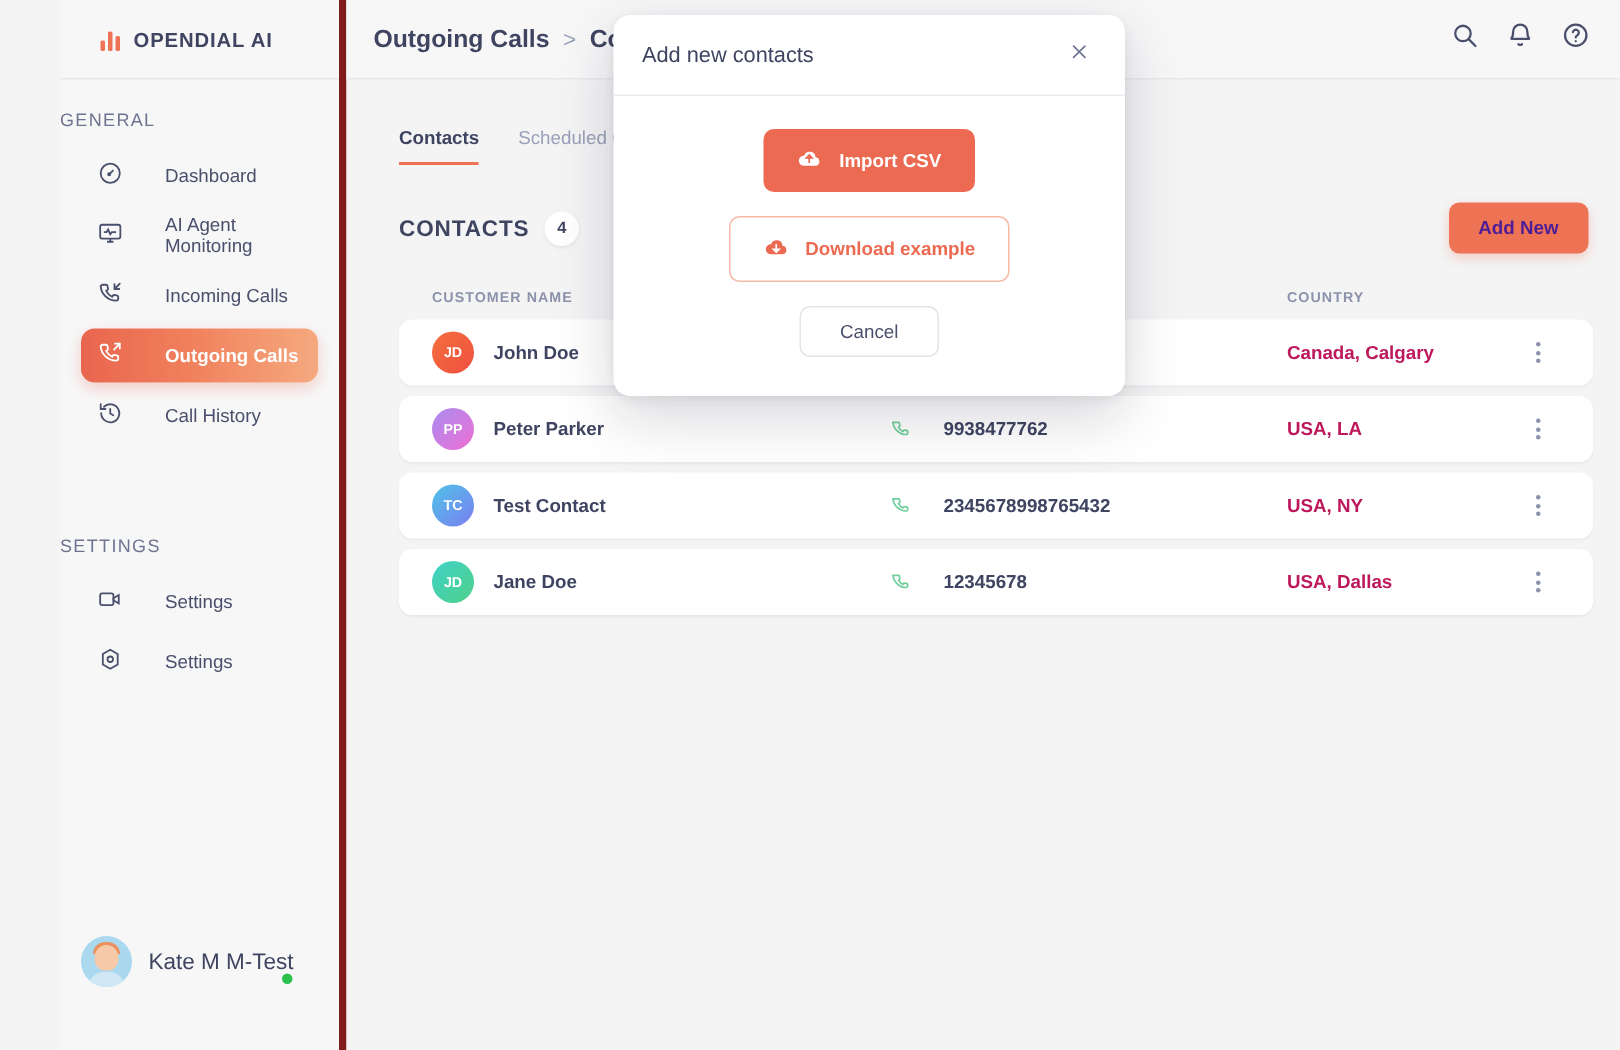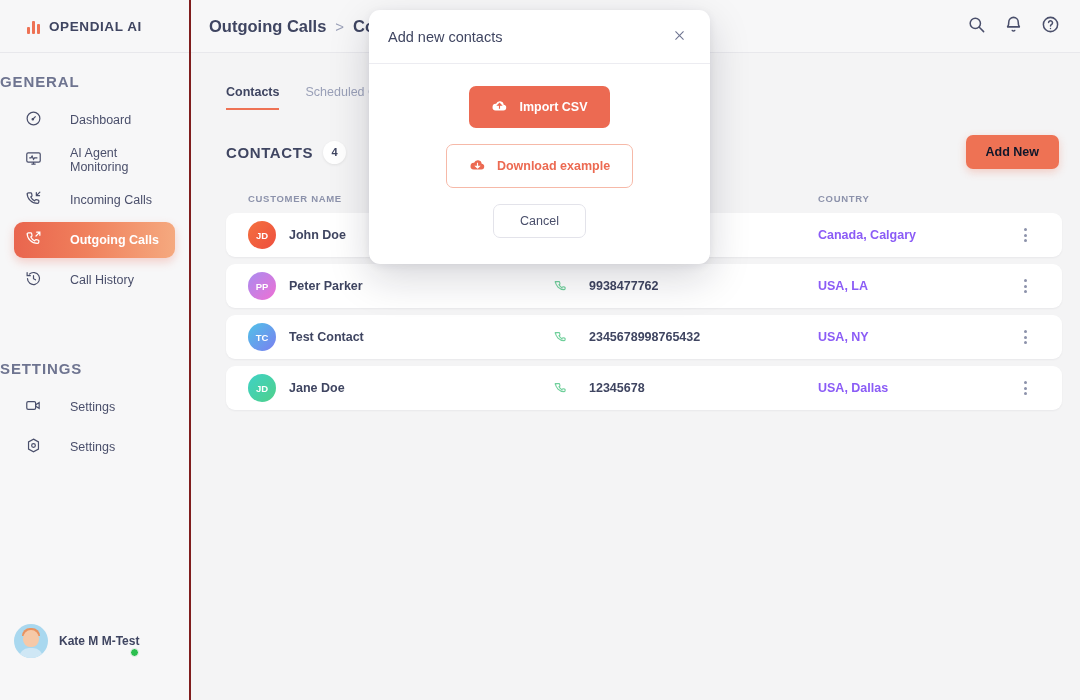--- a/index.html
+++ b/index.html
@@ -9,41 +9,42 @@
     background: #f4f4f5;
     overflow: hidden;
     color: #4a4f6b;
   }
   .app { display: flex; width: 1080px; height: 700px; position: relative; }
 
   
   .sidebar {
     width: 191px; height: 700px;
     background: #f7f7f8;
-    border-right: 2px solid #7f1d1d;
+    border-right: 5px solid #7f1d1d;
     display: flex; flex-direction: column;
     position: relative;
     flex: 0 0 191px;
+    margin-left: 40px;
   }
   .logo-row {
     height: 53px;
     display: flex; align-items: center; gap: 9px;
     padding-left: 27px;
     border-bottom: 1px solid #e8e8ec;
   }
   .logo-bars { display: flex; align-items: flex-end; gap: 2px; height: 15px; }
   .logo-bars i { display: block; width: 3px; background: #ee7254; border-radius: 1px; }
   .logo-bars i:nth-child(1) { height: 7px; }
   .logo-bars i:nth-child(2) { height: 13px; }
   .logo-bars i:nth-child(3) { height: 10px; }
   .logo-text {
     font-size: 13.5px; font-weight: bold; letter-spacing: .6px; color: #3f4561;
   }
   .sect-label {
-    font-size: 15px; font-weight: bold; letter-spacing: .9px;
+    font-size: 12px; font-weight: normal; letter-spacing: .9px;
     color: #6e7490; padding-left: 0;
   }
   .nav { padding: 0 14px; }
   .nav-item {
     display: flex; align-items: center; gap: 28px;
     height: 36px; padding-left: 11px;
     border-radius: 9px; margin-bottom: 4px;
     font-size: 12.5px; color: #4a4f6b; cursor: pointer;
   }
   .nav-item svg { flex: 0 0 17px; }
@@ -66,21 +67,21 @@
     background: #f6c9a8; border-radius: 50% 50% 45% 45%; }
   .user-av .hair { position: absolute; left: 8px; top: 4px; width: 18px; height: 8px;
     background: #e9925f; border-radius: 9px 9px 0 0; }
   .user-av .body { position: absolute; left: 5px; bottom: -3px; width: 24px; height: 13px;
     background: #cfe7f5; border-radius: 10px 10px 0 0; }
   .user-dot {
     position: absolute; right: 0; bottom: 1px;
     width: 9px; height: 9px; border-radius: 50%;
     background: #2bbf4e; border: 1.5px solid #f7f7f8;
   }
-  .user-name { font-size: 12px; font-weight: bold; color: #3f4561; }
+  .user-name { font-size: 15px; font-weight: normal; color: #3f4561; }
 
   
   .main { flex: 1; height: 700px; position: relative; background: #f4f4f5; }
   .topbar {
     height: 53px; background: #f7f7f8;
     border-bottom: 1px solid #e8e8ec;
     display: flex; align-items: center;
     padding: 0 20px 0 18px;
   }
   .crumb { display: flex; align-items: center; gap: 9px;
@@ -97,21 +98,21 @@
   .head-row { display: flex; align-items: center; padding: 25px 0 0 17px; }
   .head-title { font-size: 15px; font-weight: bold; letter-spacing: .6px; color: #3f4561; }
   .count-badge {
     width: 23px; height: 23px; border-radius: 50%; background: #fff;
     display: inline-flex; align-items: center; justify-content: center;
     font-size: 11px; font-weight: bold; color: #3f4561; margin-left: 10px;
     box-shadow: 0 1px 3px rgba(0,0,0,.08);
   }
   .add-new {
     margin-left: auto; margin-right: 3px;
-    background: #ee7254; color: #0f172a; border: none;
+    background: #ee7254; color: #4c1d95; border: none;
     font-size: 12.5px; font-weight: bold;
     padding: 10px 20px; border-radius: 7px; cursor: pointer;
     font-family: inherit;
     box-shadow: 0 3px 8px rgba(238,114,84,.3);
   }
 
   .table { padding: 14px 0 0 17px; }
   .th-row {
     display: flex; align-items: center; height: 30px;
     font-size: 9.5px; font-weight: bold; letter-spacing: .7px; color: #8c92ab;
@@ -129,21 +130,21 @@
   .av {
     width: 28px; height: 28px; border-radius: 50%;
     display: flex; align-items: center; justify-content: center;
     color: #fff; font-size: 9.5px; font-weight: bold;
     margin-right: 13px; flex: 0 0 28px;
   }
   .cell-name { display: flex; align-items: center; }
   .nm { font-size: 12.5px; font-weight: bold; color: #3f4561; }
   .ph { font-size: 12.5px; font-weight: bold; color: #3f4561;
         display: flex; align-items: center; gap: 22px; }
-  .ctry { font-size: 12.5px; font-weight: bold; color: #8b5cf6; }
+  .ctry { font-size: 12.5px; font-weight: bold; color: #be185d; }
   .dots { display: flex; flex-direction: column; gap: 2.5px; align-items: center;
           cursor: pointer; }
   .dots i { width: 3px; height: 3px; border-radius: 50%; background: #8c92ab; display: block; }
 
   
   .modal {
     position: absolute; left: 178px; top: 10px;
     width: 341px; background: #fff; border-radius: 11px;
     box-shadow: 0 14px 40px rgba(20,20,43,.17), 0 2px 8px rgba(20,20,43,.07);
     overflow: hidden; z-index: 50;

